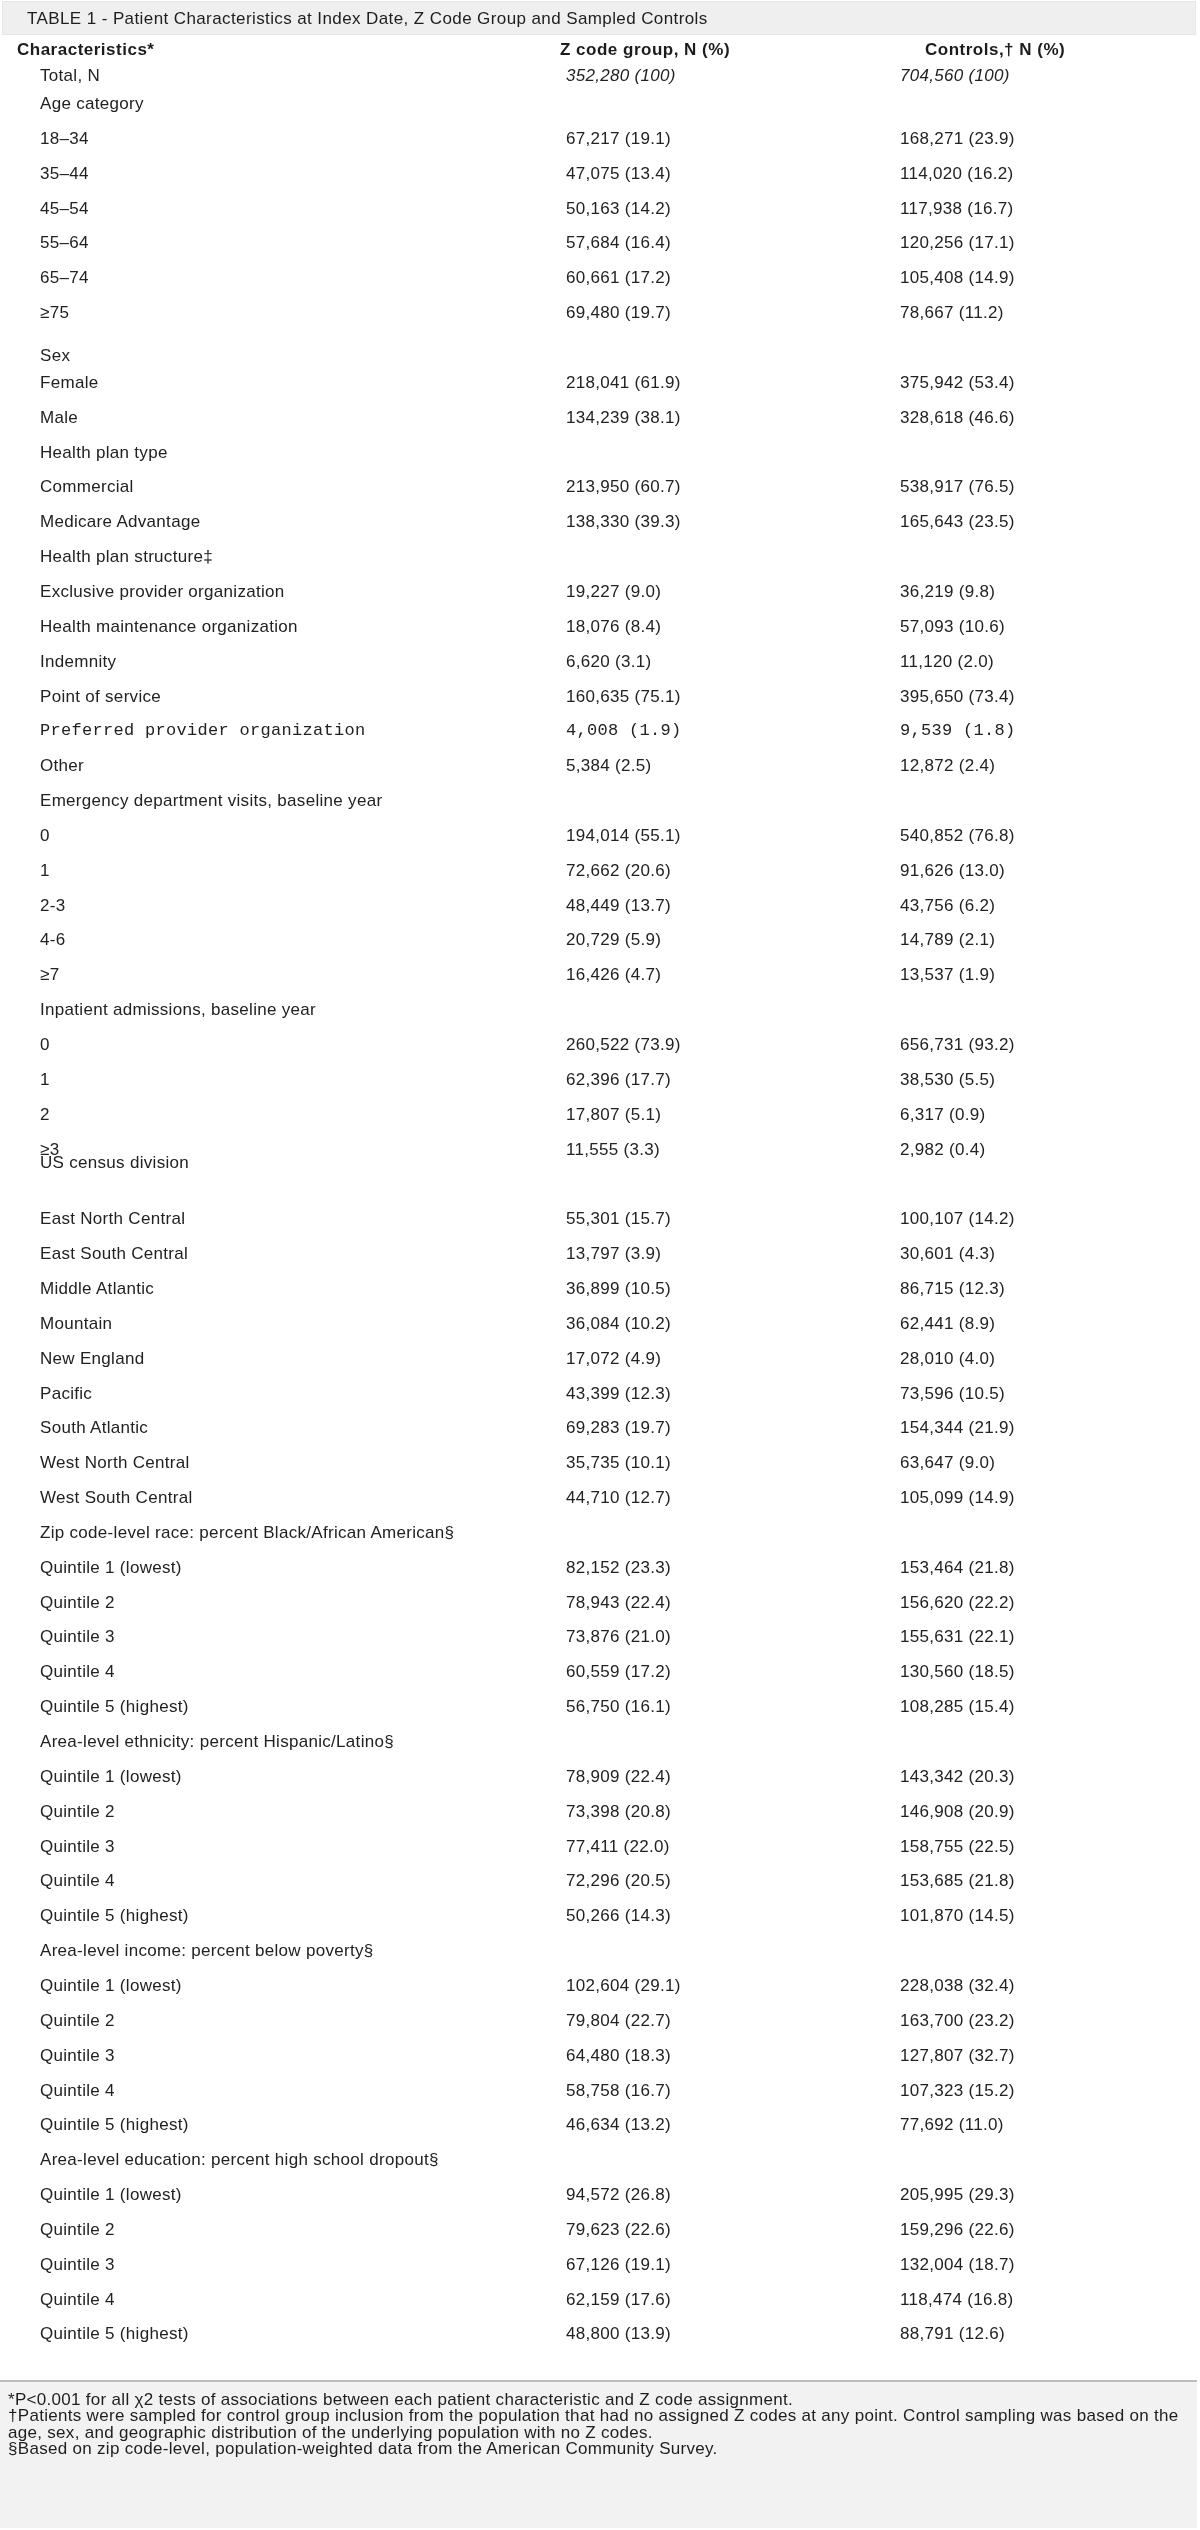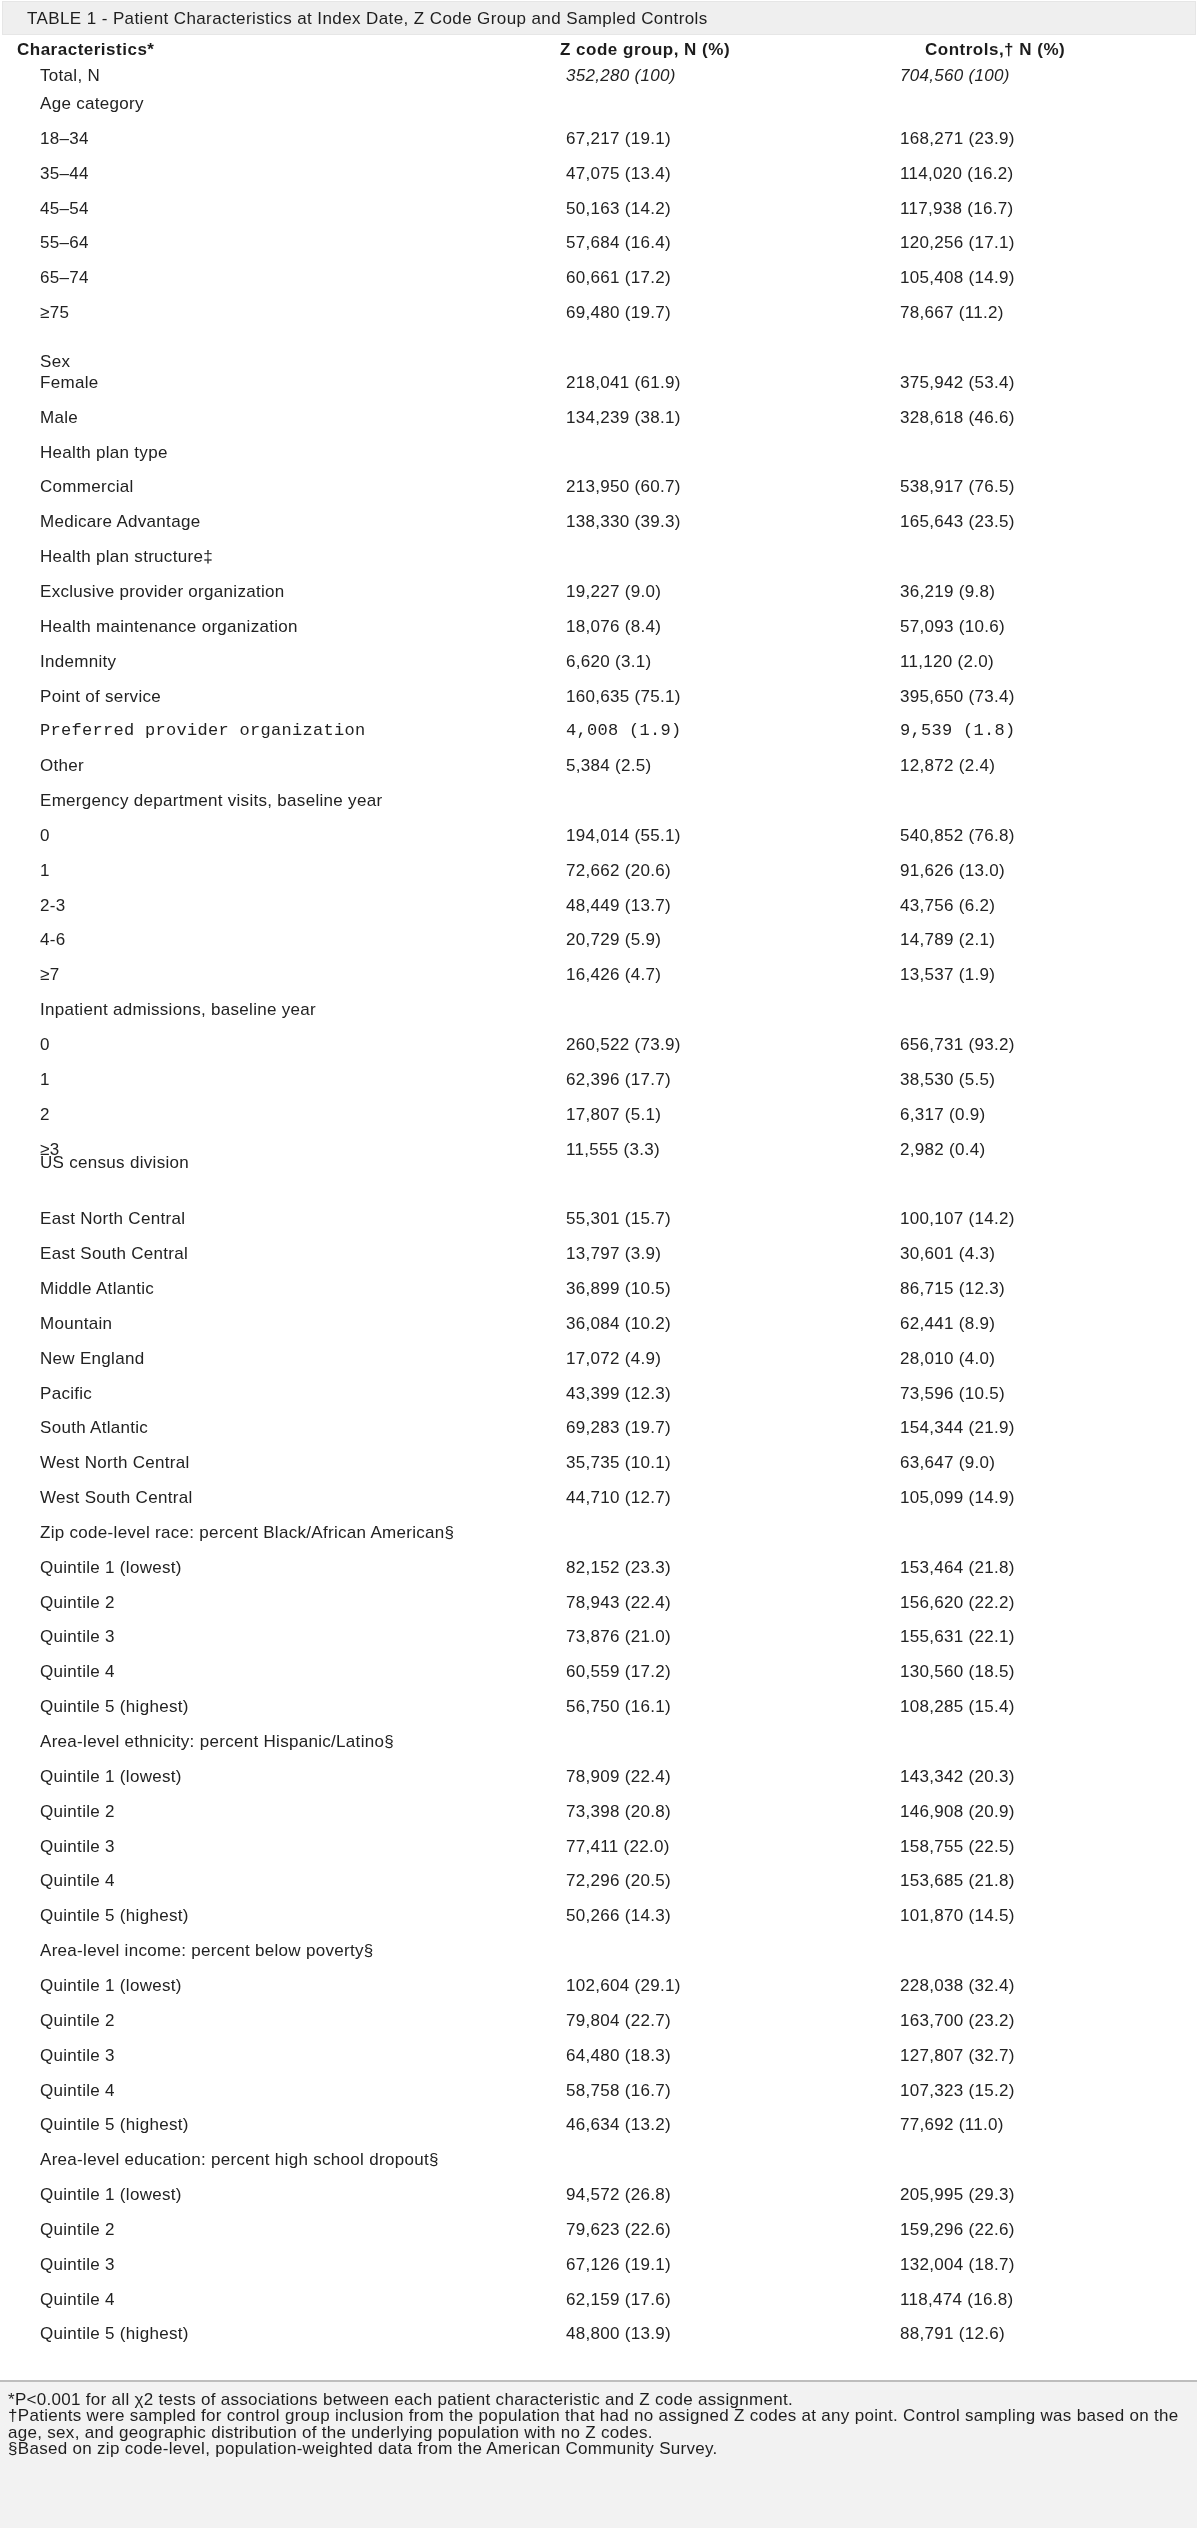--- a/index.html
+++ b/index.html
@@ -80,21 +80,21 @@
     <div class="row" style="top: 202.3px;">
       <span class="c1">65–74</span>
       <span class="c2">60,661 (17.2)</span>
       <span class="c3">105,408 (14.9)</span>
     </div>
     <div class="row" style="top: 237.1px;">
       <span class="c1">≥75</span>
       <span class="c2">69,480 (19.7)</span>
       <span class="c3">78,667 (11.2)</span>
     </div>
-    <div class="row section" style="top: 286px; text-decoration: underline;">
+    <div class="row section" style="top: 280px; text-decoration: underline;">
       <span class="c1">Sex</span>
       <span class="c2"></span>
       <span class="c3"></span>
     </div>
     <div class="row" style="top: 306.8px;">
       <span class="c1">Female</span>
       <span class="c2">218,041 (61.9)</span>
       <span class="c3">375,942 (53.4)</span>
     </div>
     <div class="row" style="top: 341.7px;">

